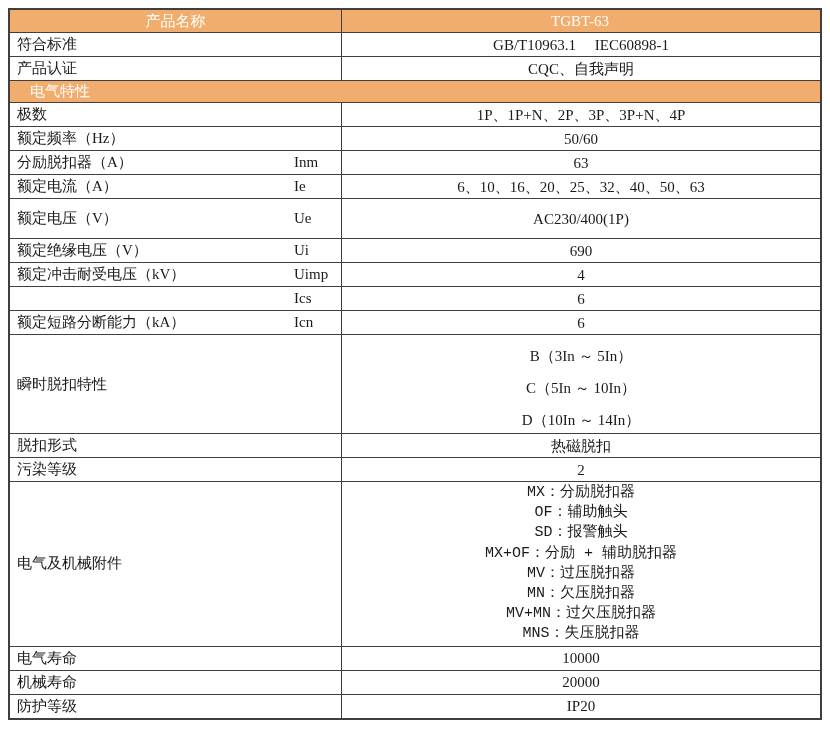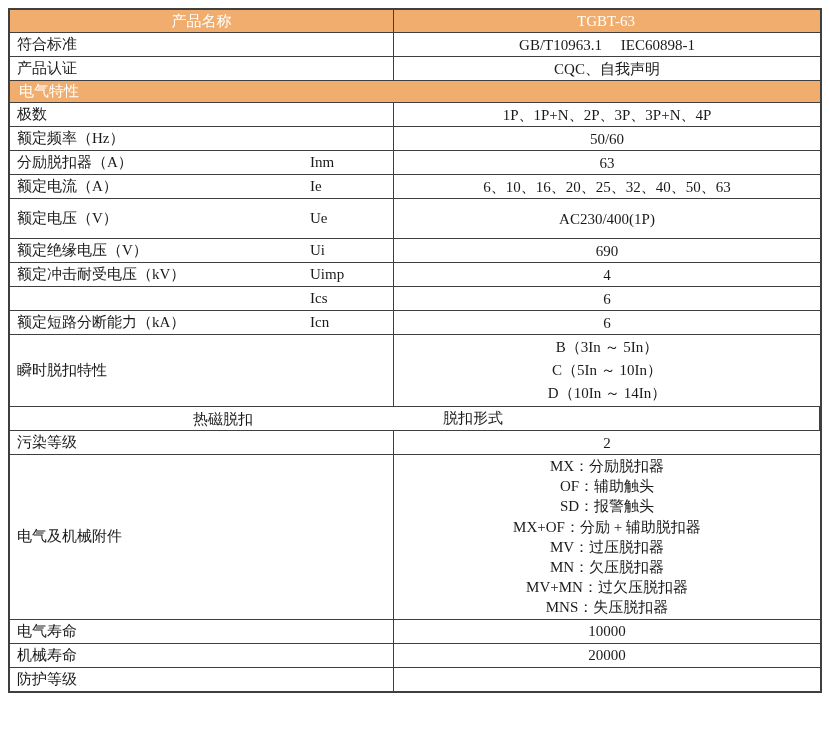--- a/index.html
+++ b/index.html
@@ -27,65 +27,65 @@
     min-height: 24px;
     box-sizing: border-box;
   }
   .tr:first-child { border-top: none; }
   .td {
     box-sizing: border-box;
     display: flex;
     align-items: center;
   }
   .td.left {
-    width: 384px;
+    width: 332px;
     flex: none;
     border-right: 1px solid var(--border, #3f3f3f);
     padding-left: 7px;
     position: relative;
   }
   .td.right {
     flex: 1;
     flex-direction: column;
     justify-content: center;
     text-align: left;
     padding: 1px 2px;
   }
   .td.right span { line-height: 20px; display: block; }
   .sym {
     position: absolute;
-    left: 300px;
+    left: 284px;
     top: 0;
     bottom: 0;
     display: flex;
     align-items: center;
     font-family: Liberation Serif, serif;
   }
   
   .tr.header { min-height: 22px; }
   .tr.header .td {
     background: var(--accent, #F1AD6D);
     color: var(--header-text, #ffffff);
     justify-content: center;
     padding-left: 0;
   }
   
   .tr.section {
     background: var(--accent, #F1AD6D);
     color: var(--header-text, #ffffff);
     min-height: 22px;
     align-items: center;
-    padding-left: 9px;
+    padding-left: 20px;
   }
   
   .tr.h2lines  { min-height: 40px; }
   .tr.h3lines  { min-height: 71px; }
-  .tr.h3lines .td.right span { line-height: 23px; }
+  .tr.h3lines .td.right span { line-height: 23px; margin-top: 9px; }
   .tr.h8lines  { min-height: 162px; }
-  .tr.h8lines .td.right span { line-height: 20.2px; }
+  .tr.h8lines .td.right span { line-height: 20.2px; font-family: Liberation Mono, monospace; }
 </style>
 </head>
 <body>
 
 <div class="spec-table">
 
   <div class="tr header">
     <div class="td left hdr">
       <span>产品名称</span>
     </div>
@@ -208,25 +208,25 @@
       <span>瞬时脱扣特性</span>
     </div>
     <div class="td right">
       <span>B（3In ～ 5In）</span>
       <span>C（5In ～ 10In）</span>
       <span>D（10In ～ 14In）</span>
     </div>
   </div>
 
   <div class="tr">
+    <div class="td left">
+      <span>脱扣形式</span>
+    </div>
     <div class="td right">
       <span>热磁脱扣</span>
-    </div>
-    <div class="td left">
-      <span>脱扣形式</span>
     </div>
   </div>
 
   <div class="tr">
     <div class="td left">
       <span>污染等级</span>
     </div>
     <div class="td right">
       <span>2</span>
     </div>
@@ -264,15 +264,18 @@
     </div>
     <div class="td right">
       <span>20000</span>
     </div>
   </div>
 
   <div class="tr">
     <div class="td left">
       <span>防护等级</span>
     </div>
+    <div class="td right">
+      <span>IP20</span>
+    </div>
   </div>
 
 </div>
 
 </body></html>

